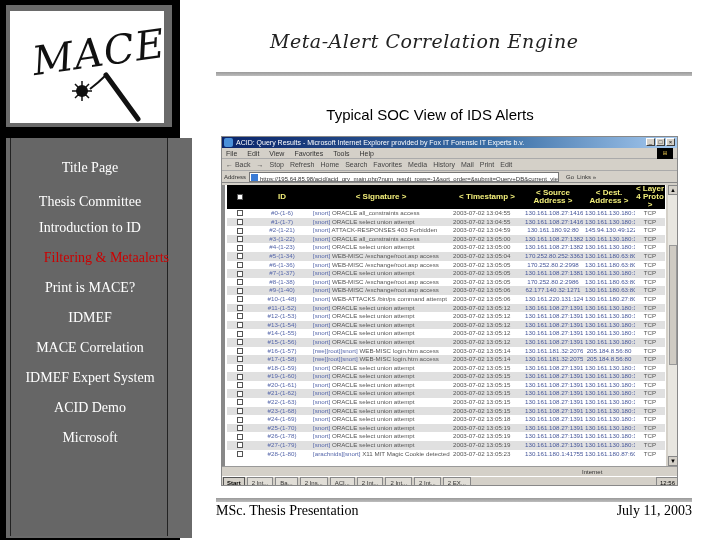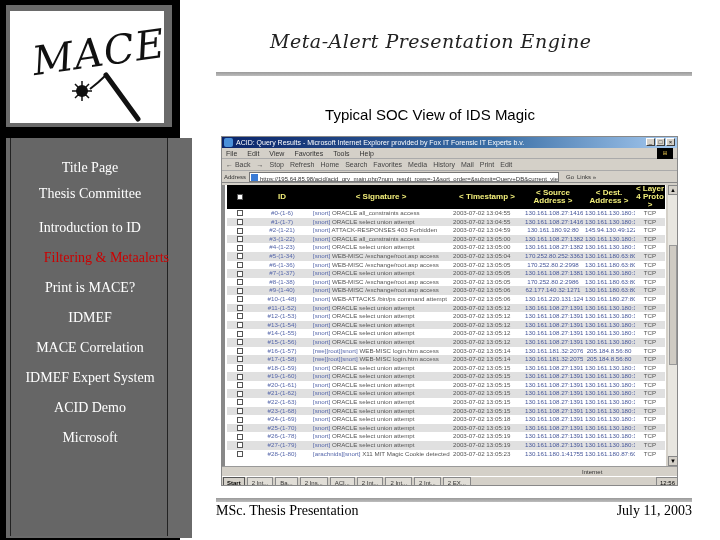--- a/index.html
+++ b/index.html
@@ -79,36 +79,36 @@
           <line x1="62" y1="80" x2="82" y2="80"></line>
           <line x1="65" y1="73" x2="79" y2="87"></line>
           <line x1="79" y1="73" x2="65" y2="87"></line>
         </g>
       </svg>
     </div>
   </div>
   <div id="sidebar-frame">
     <div id="sidebar">
       <div class="nav-item" style="top:22px">Title Page</div>
-      <div class="nav-item" style="top:48px">Thesis Committee</div>
+      <div class="nav-item" style="top:56px">Thesis Committee</div>
       <div class="nav-item" style="top:82px">Introduction to ID</div>
       <div class="nav-item active" style="top:112px">Filtering &amp; Metaalerts</div>
       <div class="nav-item" style="top:142px">Print is MACE?</div>
       <div class="nav-item" style="top:172px">IDMEF</div>
       <div class="nav-item" style="top:202px">MACE Correlation</div>
       <div class="nav-item" style="top:232px">IDMEF Expert System</div>
       <div class="nav-item" style="top:262px">ACID Demo</div>
       <div class="nav-item" style="top:292px">Microsoft</div>
     </div>
   </div>
 </div>
 
-<div id="header-title">Meta-Alert Presentation Engine</div>
+<div id="header-title">Meta-Alert Correlation Engine</div>
 <div id="header-rule"></div>
-<div id="slide-title">Typical SOC View of IDS Magic</div>
+<div id="slide-title">Typical SOC View of IDS Alerts</div>
 
 <div id="ie">
   <div id="ie-titlebar">
     <span class="ie-icon"></span>
     <span>ACID: Query Results - Microsoft Internet Explorer provided by Fox IT Forensic IT Experts b.v.</span>
     <div id="ie-winbtns">
       <span>_</span>
       <span>□</span>
       <span>×</span>
     </div>

